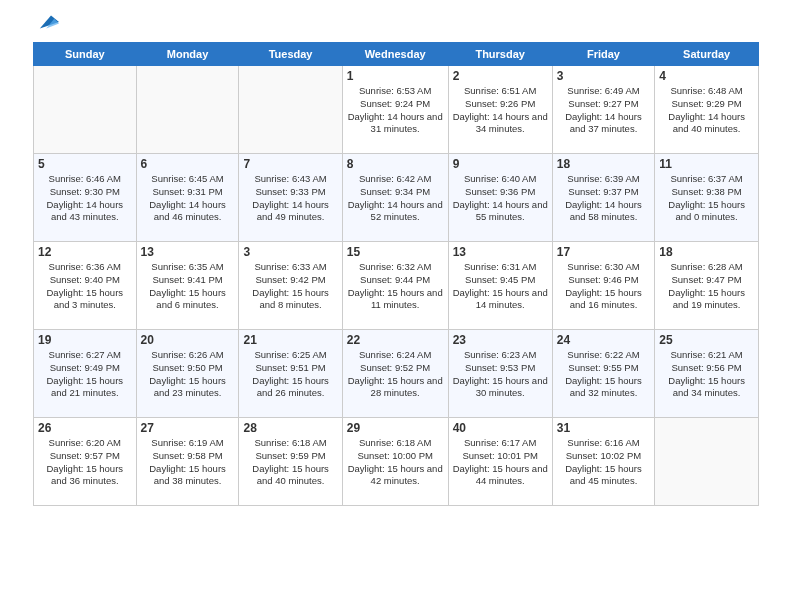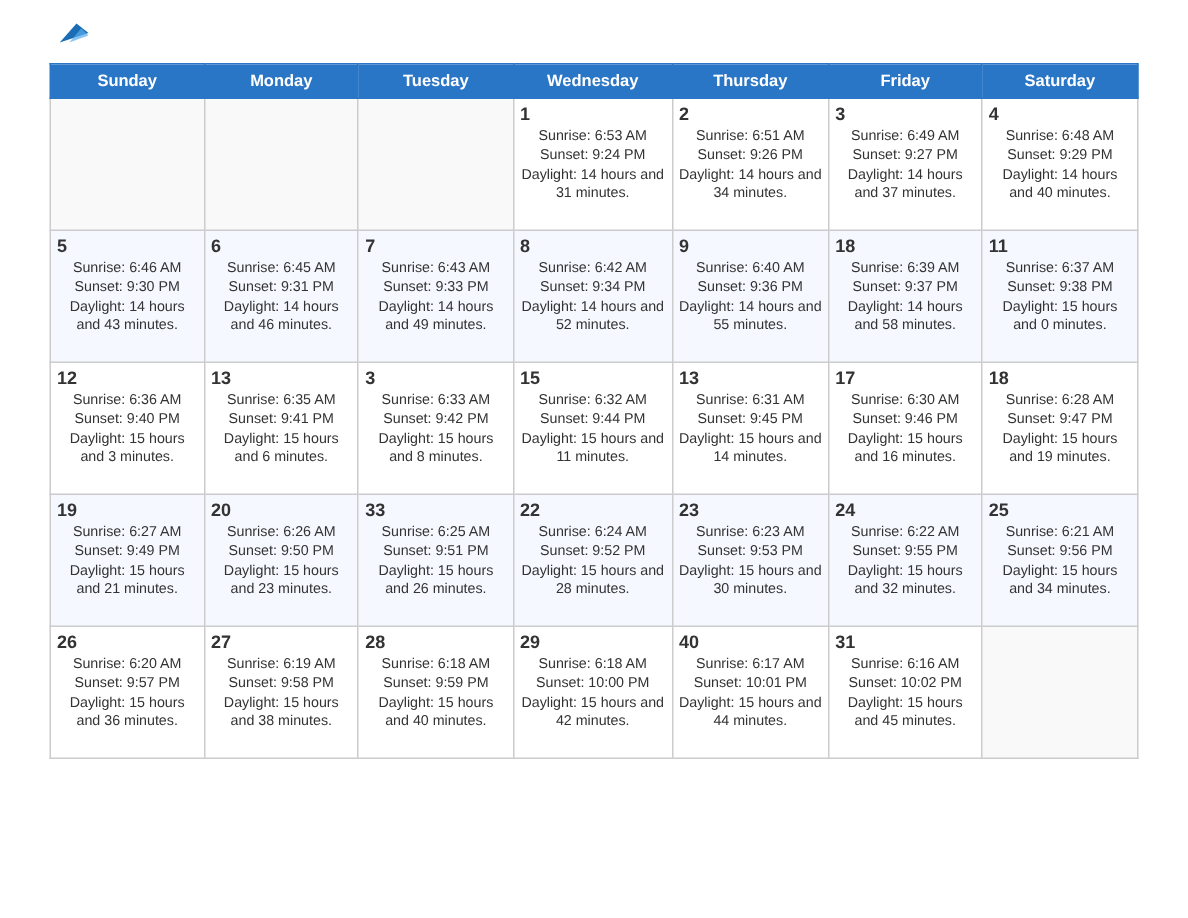--- a/index.html
+++ b/index.html
@@ -210,21 +210,21 @@
         <tr>
           <td>
             <span class="day-num">19</span>
 <div class="day-info">Sunrise: 6:27 AM<br>Sunset: 9:49 PM<br>Daylight: 15 hours and 21 minutes.</div>
           </td>
           <td>
             <span class="day-num">20</span>
 <div class="day-info">Sunrise: 6:26 AM<br>Sunset: 9:50 PM<br>Daylight: 15 hours and 23 minutes.</div>
           </td>
           <td>
-            <span class="day-num">33</span>
+            <span class="day-num">21</span>
 <div class="day-info">Sunrise: 6:25 AM<br>Sunset: 9:51 PM<br>Daylight: 15 hours and 26 minutes.</div>
           </td>
           <td>
             <span class="day-num">22</span>
 <div class="day-info">Sunrise: 6:24 AM<br>Sunset: 9:52 PM<br>Daylight: 15 hours and 28 minutes.</div>
           </td>
           <td>
             <span class="day-num">23</span>
 <div class="day-info">Sunrise: 6:23 AM<br>Sunset: 9:53 PM<br>Daylight: 15 hours and 30 minutes.</div>
           </td>

